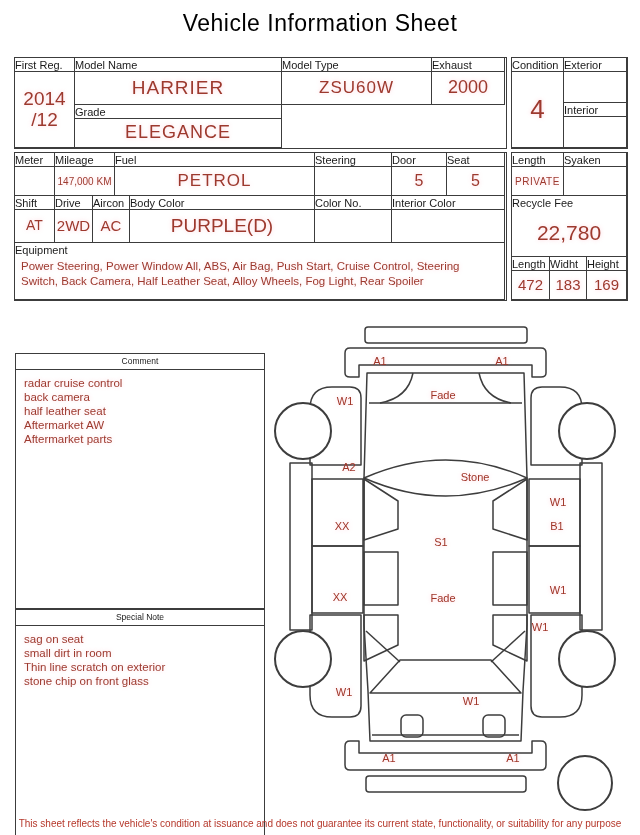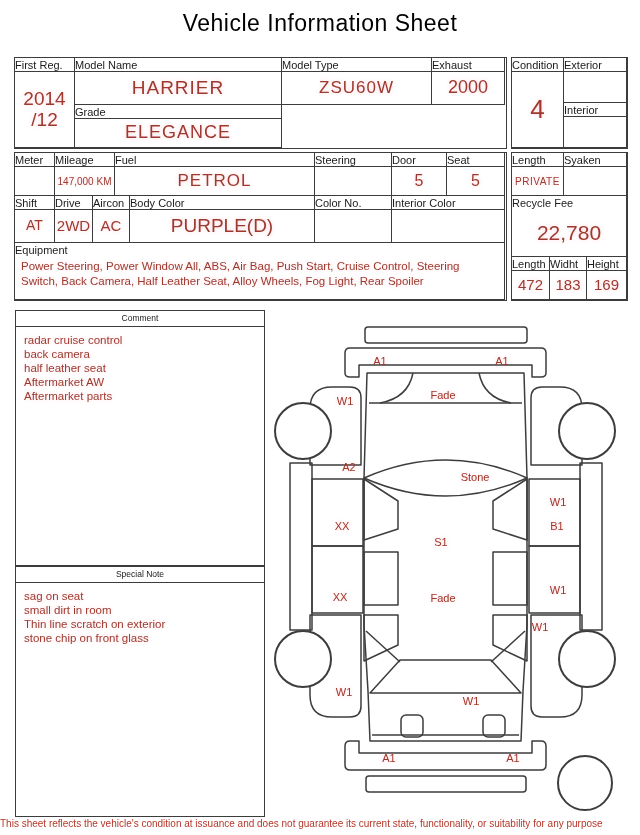--- a/index.html
+++ b/index.html
@@ -11,25 +11,25 @@
   .cell{position:absolute;box-sizing:border-box;border-right:1px solid #3c3c3c;border-bottom:1px solid #3c3c3c;
         display:flex;flex-direction:column;}
   .lbl{flex:0 0 14px;height:14px;line-height:14px;font-size:11px;text-align:left;color:#1a1a1a;
        border-bottom:1px solid #3c3c3c;box-sizing:border-box;white-space:nowrap;overflow:hidden;}
   .lbl.nob{border-bottom:none;}
   .val{flex:1 1 auto;display:flex;align-items:center;justify-content:center;text-align:center;
        color:#9d392e;white-space:pre-line;line-height:1.1;
        text-shadow:0 0 4px rgba(255,140,160,.38);}
   .eqtext{flex:1 1 auto;color:#9d392e;font-size:11.5px;line-height:1.3;padding:2px 6px;text-align:left;
           text-shadow:0 0 4px rgba(255,140,160,.3);}
-  .bigbox{position:absolute;box-sizing:border-box;border:1.5px solid #3c3c3c;background:#fff;}
+  .bigbox{position:absolute;box-sizing:border-box;border:1.5px solid #3c3c3c;background:#fff;margin-top:43px;}
   .boxhdr{height:15px;line-height:15px;font-size:8.5px;text-align:center;border-bottom:1px solid #3c3c3c;}
   .boxlines{white-space:pre-line;color:#9d392e;font-size:11.5px;line-height:1.22;padding:6px 8px;
             text-shadow:0 0 4px rgba(255,140,160,.3);}
-  .footer{position:absolute;left:0;top:818px;width:640px;text-align:left;font-size:10px;color:#b5372a;}
+  .footer{position:absolute;left:0;top:818px;width:640px;text-align:center;font-size:10px;color:#b5372a;}
   svg.diagram{position:absolute;}
   svg .ln{fill:none;stroke:#3d3d3d;stroke-width:1.5;stroke-linejoin:round;}
   svg .wheel{fill:#fff;stroke:#3d3d3d;stroke-width:2;}
   svg .dlabels text{fill:#a03528;font-size:11px;font-family:"Liberation Sans",sans-serif;
                     text-anchor:middle;text-shadow:0 0 4px rgba(255,140,160,.4);}
 </style>
 </head>
 <body>
 
 <div id="sheet">

